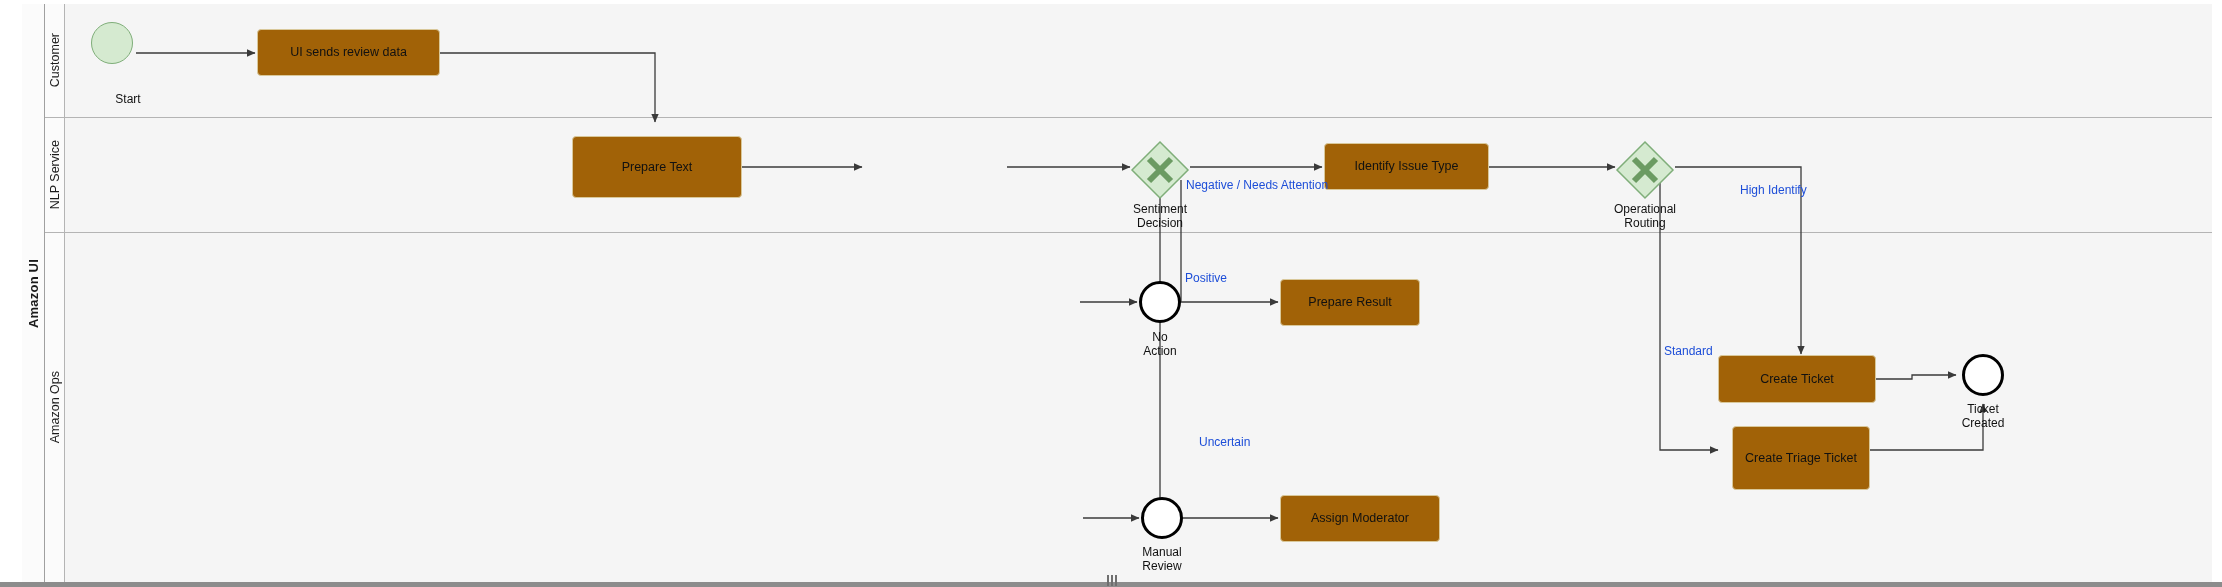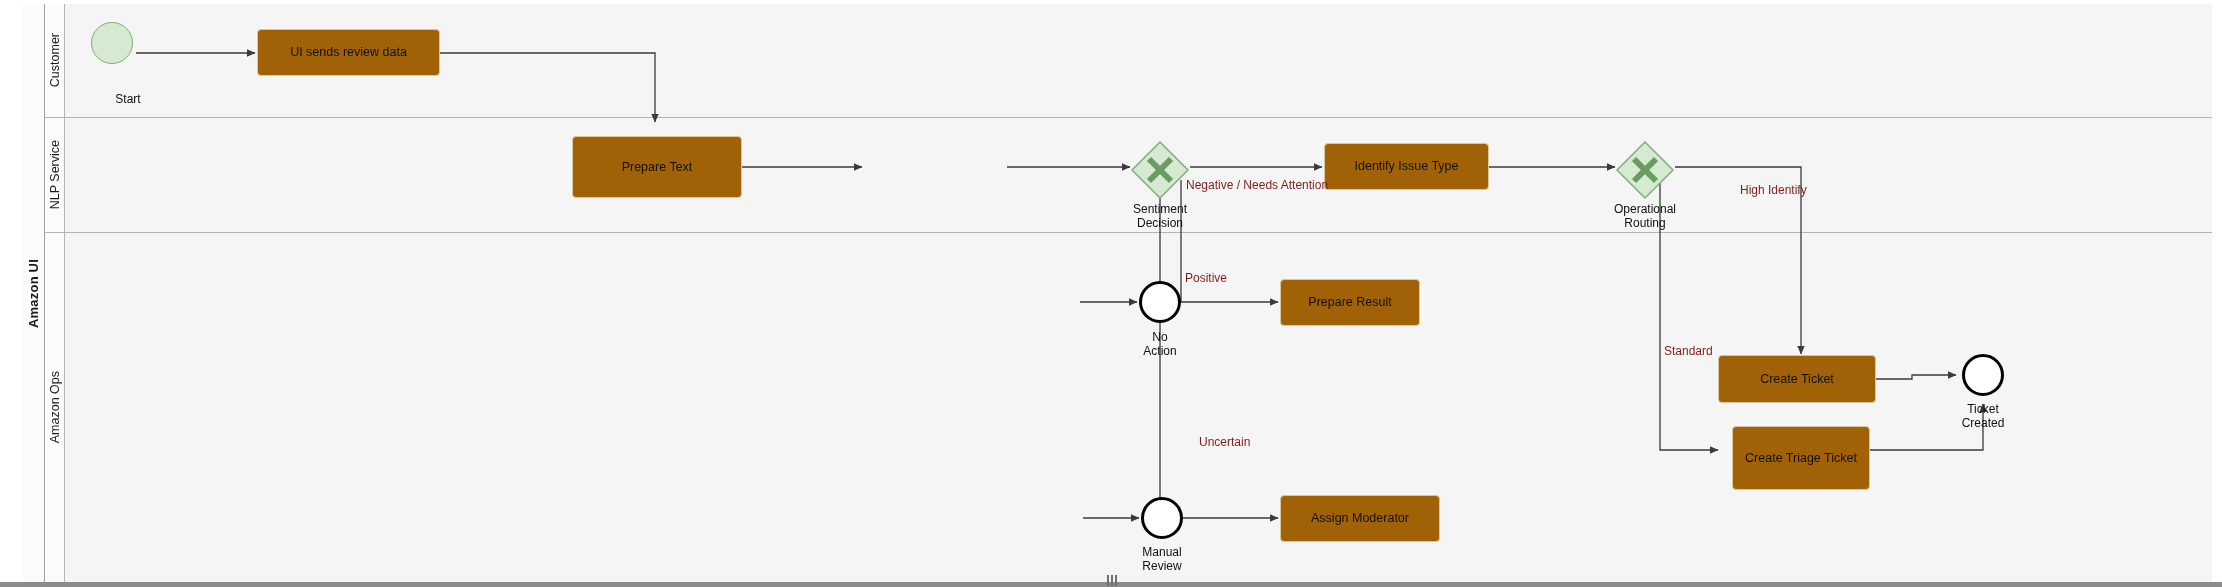--- a/index.html
+++ b/index.html
@@ -18,21 +18,21 @@
   .lane-header span{writing-mode:vertical-rl;transform:rotate(180deg);font-size:12.5px;color:#1a1a1a;}
 
   
   .task{position:absolute;box-sizing:border-box;background:#a16207;border:1px solid #d9c89a;border-radius:4px;
         display:flex;align-items:center;justify-content:center;text-align:center;
         font-size:12.5px;color:#111;line-height:1.15;padding:2px 6px;}
   .start-event{position:absolute;box-sizing:border-box;border-radius:50%;background:#d5ead0;border:1.5px solid #7fae79;}
   .end-event{position:absolute;box-sizing:border-box;border-radius:50%;background:#ffffff;border:3.5px solid #000000;}
   .gateway{position:absolute;}
   .node-label{position:absolute;font-size:12px;color:#111;text-align:center;line-height:1.2;white-space:pre-line;}
-  .flow-label{position:absolute;font-size:12px;color:#7f1d1d;white-space:nowrap;}
+  .flow-label{position:absolute;font-size:12px;color:#1d4ed8;white-space:nowrap;}
 
   svg.edges{position:absolute;left:0;top:0;width:2222px;height:587px;overflow:visible;pointer-events:none;}
 
   
   .hscroll{position:absolute;left:0;bottom:0;width:2222px;height:5px;background:#8c8c8c;}
   .hgrip{position:absolute;bottom:1px;width:10px;height:11px;
          background:repeating-linear-gradient(to right,#6f6f6f 0 2px,transparent 2px 4px);}
 </style>
 </head>
 <body>

